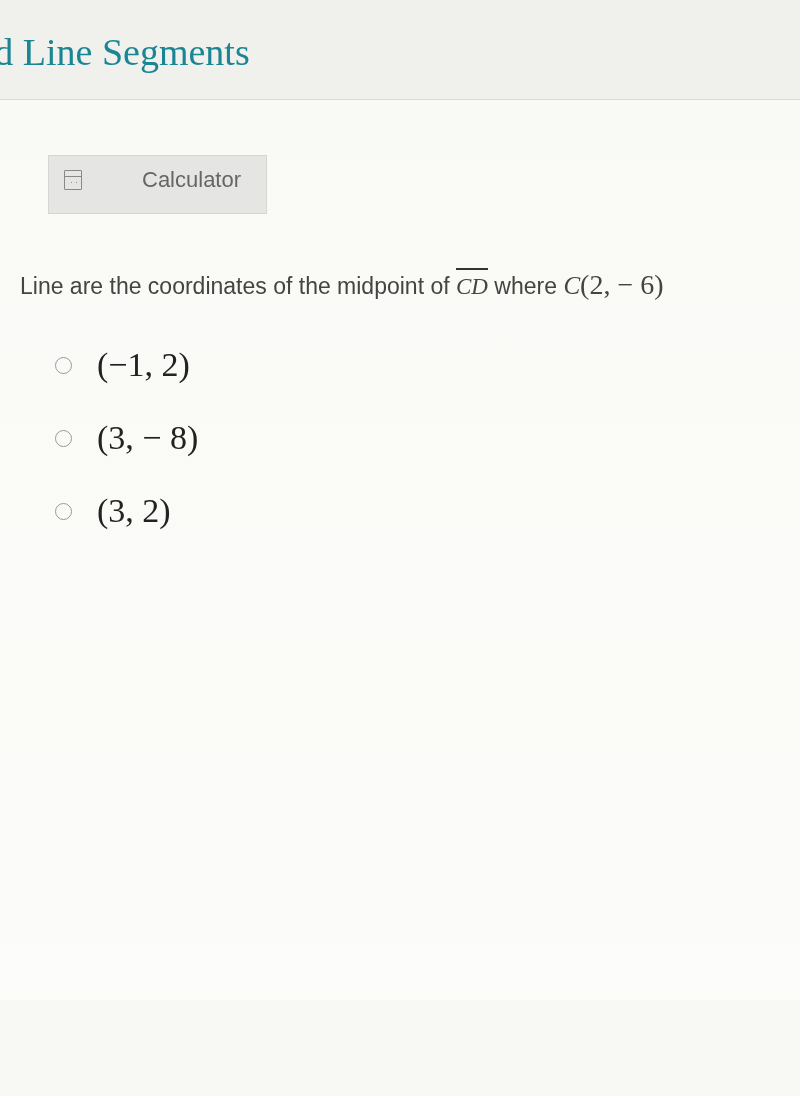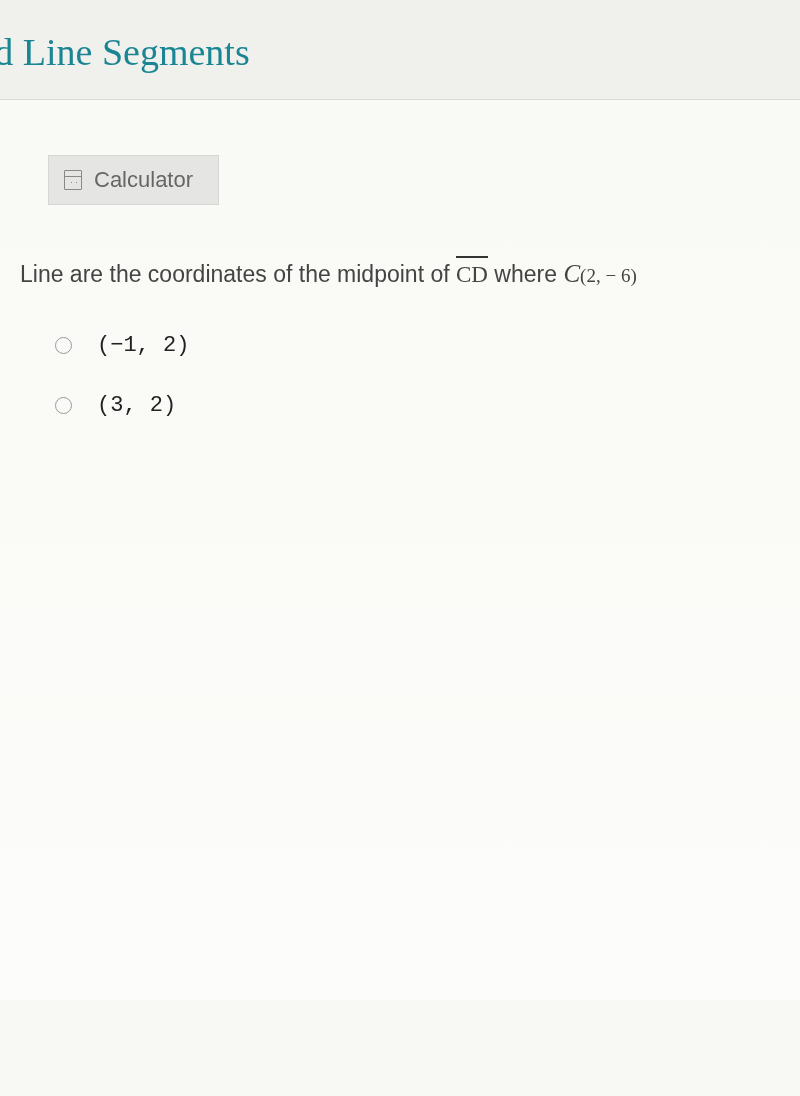--- a/index.html
+++ b/index.html
@@ -32,26 +32,27 @@
       padding: 55px 0 0 20px;
       background: linear-gradient(to bottom, #f9f9f6, #fcfcfa);
       min-height: 900px;
     }
     
     .calculator-button {
       display: inline-flex;
       align-items: center;
       background: #e5e5e3;
       border: 1px solid #d5d5d2;
-      padding: 11px 25px 11px 15px;
+      padding: 11px 25px 20px 15px;
       color: #666;
       font-size: 22px;
       cursor: pointer;
       margin-bottom: 50px;
       margin-left: 28px;
+      gap: 48px;
     }
     
     .calculator-icon {
       display: inline-block;
       width: 18px;
       height: 20px;
       border: 1.5px solid #888;
       margin-right: 12px;
       position: relative;
       border-radius: 1px;
@@ -90,20 +91,21 @@
       font-size: 23px;
       color: #444;
       margin-bottom: 40px;
       line-height: 1.5;
       font-weight: 400;
     }
     
     .math-segment {
       position: relative;
       display: inline-block;
+      font-style: italic;
       font-family: 'Times New Roman', serif;
     }
     
     .math-segment::before {
       content: "";
       position: absolute;
       top: -2px;
       left: 0;
       right: 0;
       height: 1.5px;
@@ -111,21 +113,21 @@
     }
     
     .math-italic {
       font-style: italic;
       font-family: 'Times New Roman', serif;
       font-size: 25px;
     }
     
     .math-reg {
       font-family: 'Times New Roman', serif;
-      font-size: 19px;
+      font-size: 28px;
     }
     
     .options-list {
       padding-left: 35px;
     }
     
     .option-item {
       display: flex;
       align-items: center;
       margin-bottom: 35px;
@@ -136,22 +138,22 @@
       width: 17px;
       height: 17px;
       border: 1.5px solid #999;
       border-radius: 50%;
       margin-right: 25px;
       flex-shrink: 0;
       background: #fafaf8;
     }
     
     .option-text {
-      font-family: Liberation Mono, monospace;
-      font-size: 22px;
+      font-family: Liberation Serif, serif;
+      font-size: 34px;
       color: #222;
     }
   </style>
 </head>
 <body>
 
 <div class="header-title">cted Line Segments</div>
 
 <div class="content-area">
   
@@ -164,17 +166,21 @@
     <span>Line are the coordinates of the midpoint of </span><span class="math-segment">CD</span><span> where  </span><span class="math-italic">C</span><span class="math-reg">(2,  − 6)</span>
   </div>
   
   <div class="options-list">
     <div class="option-item">
       <span class="radio-circle"></span>
       <span class="option-text">(−1, 2)</span>
     </div>
     <div class="option-item">
       <span class="radio-circle"></span>
+      <span class="option-text">(3,  − 8)</span>
+    </div>
+    <div class="option-item">
+      <span class="radio-circle"></span>
       <span class="option-text">(3, 2)</span>
     </div>
   </div>
   
 </div>
 
 </body></html>

